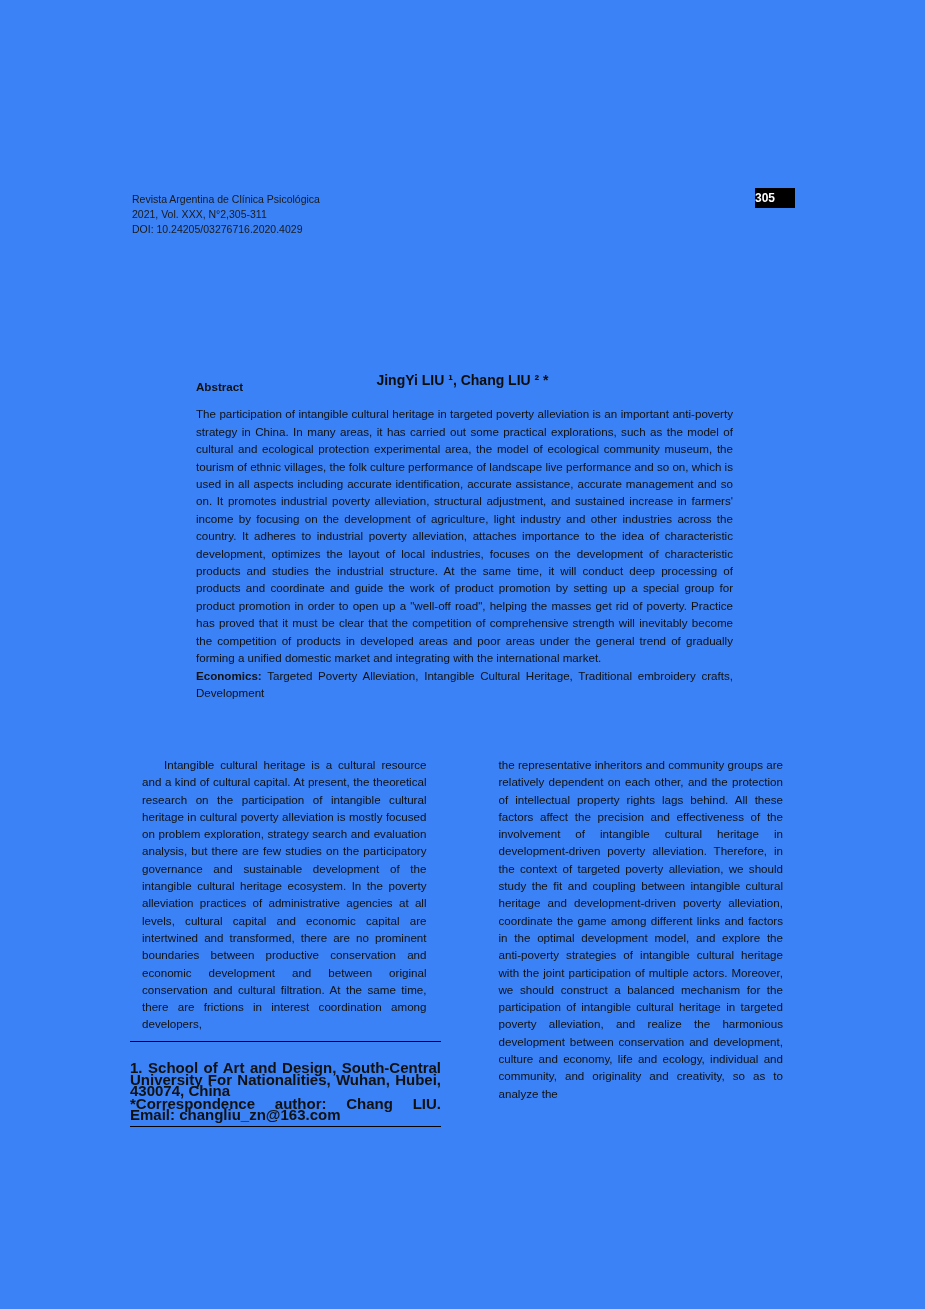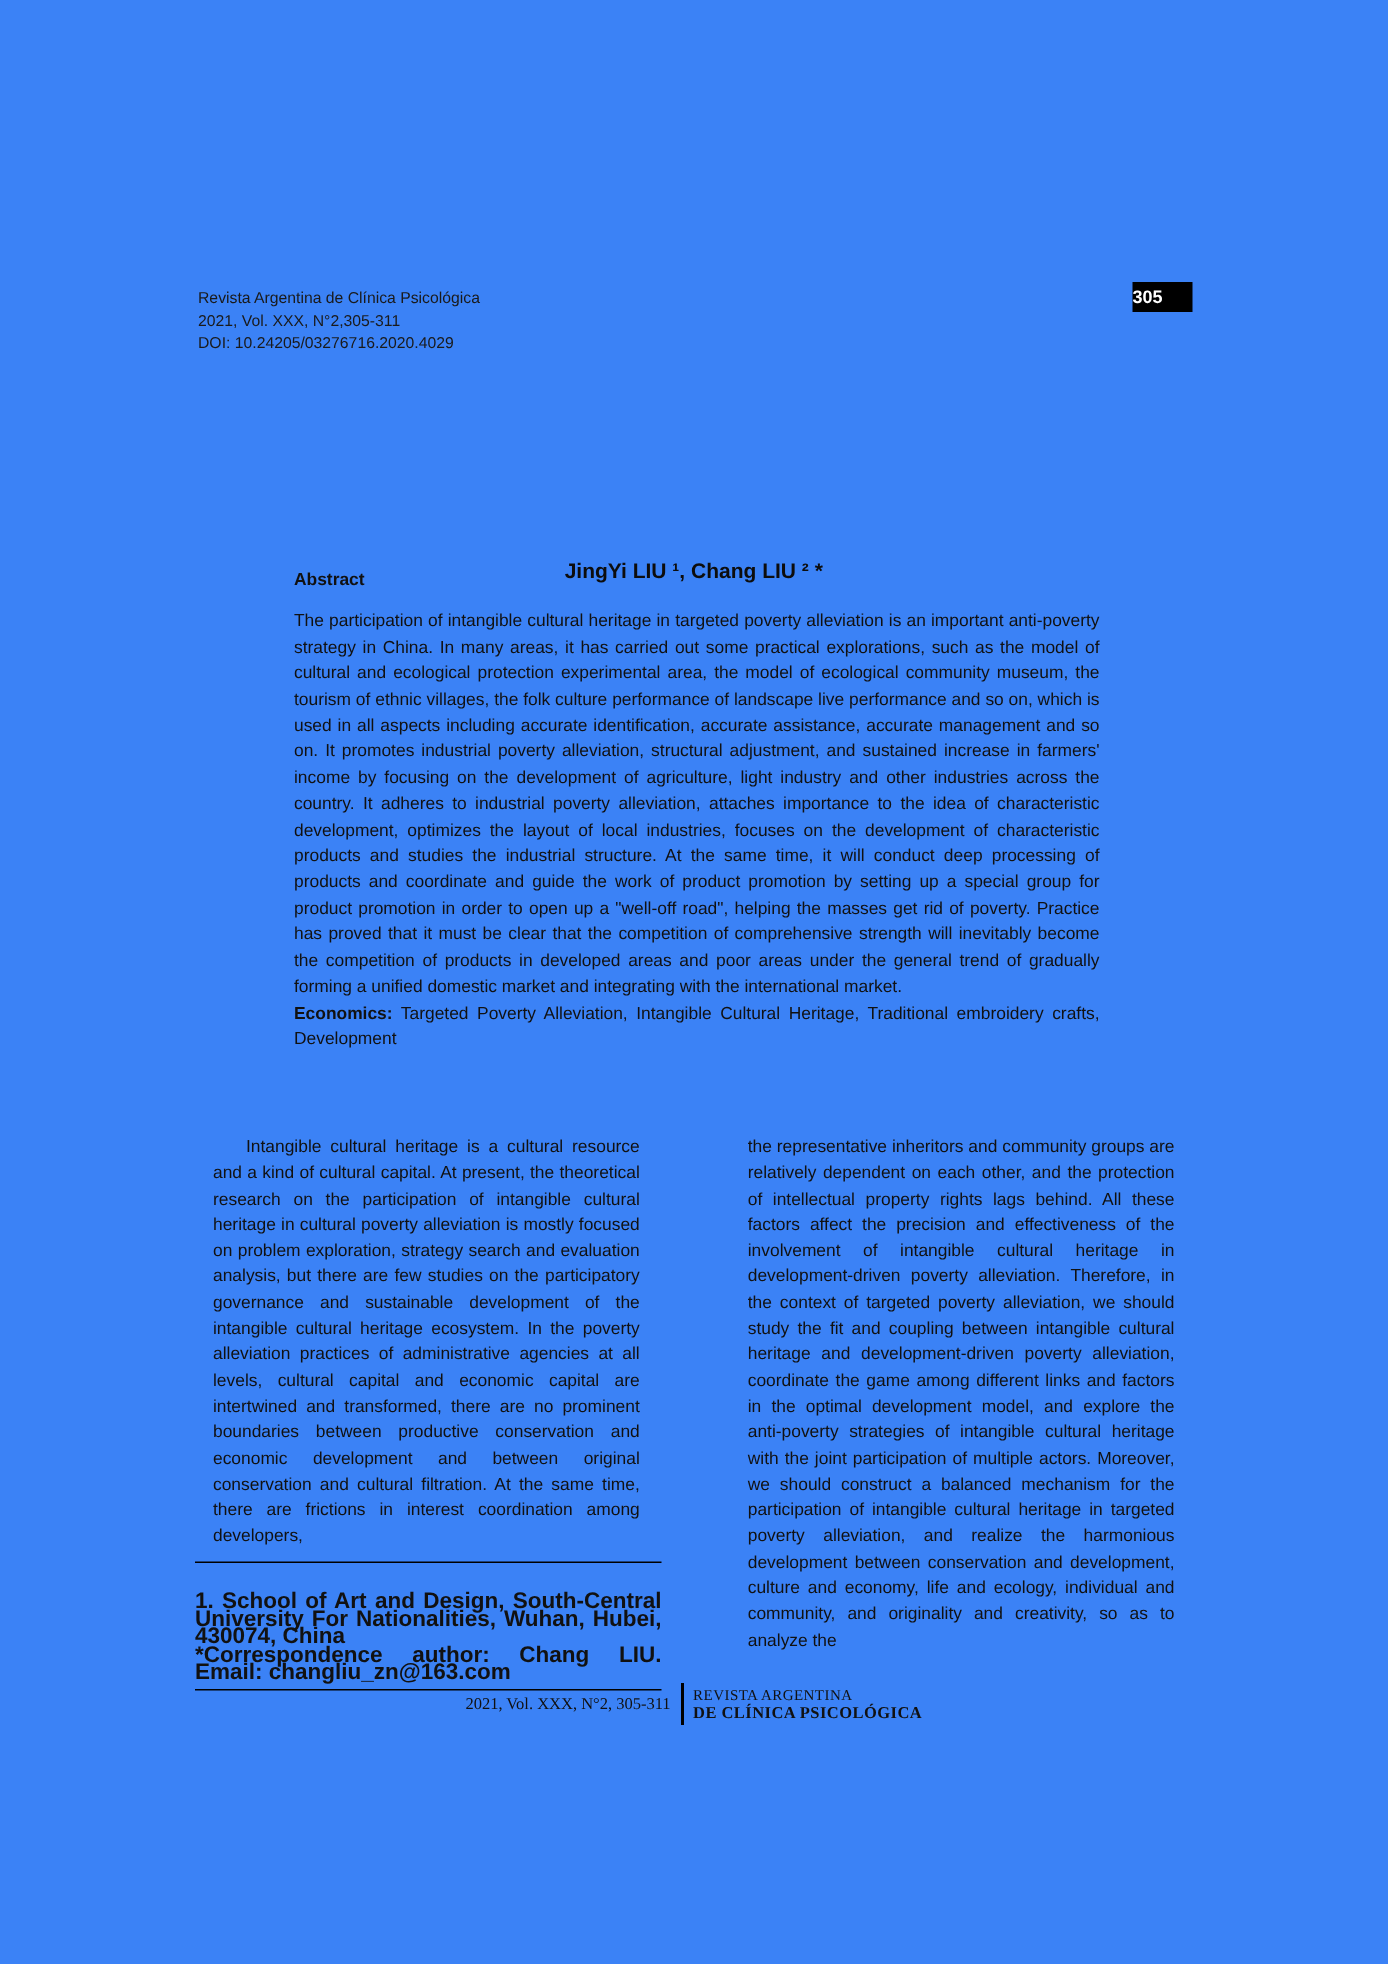--- a/index.html
+++ b/index.html
@@ -175,22 +175,14 @@
     <div class="col">
       <p>the representative inheritors and community groups are relatively dependent on each other, and the protection of intellectual property rights lags behind. All these factors affect the precision and effectiveness of the involvement of intangible cultural heritage in development-driven poverty alleviation. Therefore, in the context of targeted poverty alleviation, we should study the fit and coupling between intangible cultural heritage and development-driven poverty alleviation, coordinate the game among different links and factors in the optimal development model, and explore the anti-poverty strategies of intangible cultural heritage with the joint participation of multiple actors. Moreover, we should construct a balanced mechanism for the participation of intangible cultural heritage in targeted poverty alleviation, and realize the harmonious development between conservation and development, culture and economy, life and ecology, individual and community, and originality and creativity, so as to analyze the</p>
     </div>
   </div>
 
   <div class="footnotes">
     <div class="fn">1. School of Art and Design, South-Central University For Nationalities, Wuhan, Hubei, 430074, China</div>
     <div class="fn">*Correspondence author:  Chang LIU. Email: changliu_zn@163.com</div>
   </div>
 
-  <div class="footer">
-    <span class="footer-left">2021, Vol. XXX, N°2, 305-311</span>
-    <span class="footer-bar"></span>
-    <span class="footer-right">
-      <span class="line1">REVISTA ARGENTINA</span>
-      <span class="line2">DE CLÍNICA PSICOLÓGICA</span>
-    </span>
-  </div>
 
 </div>
 
 </body></html>

